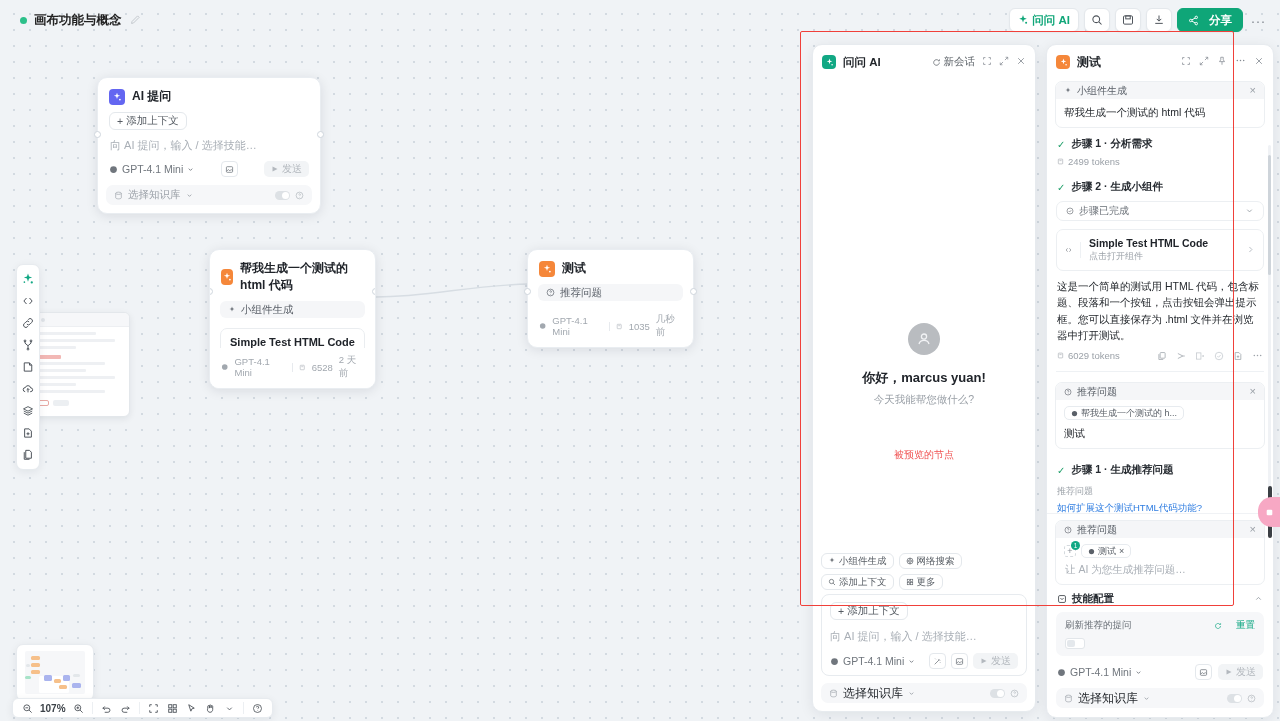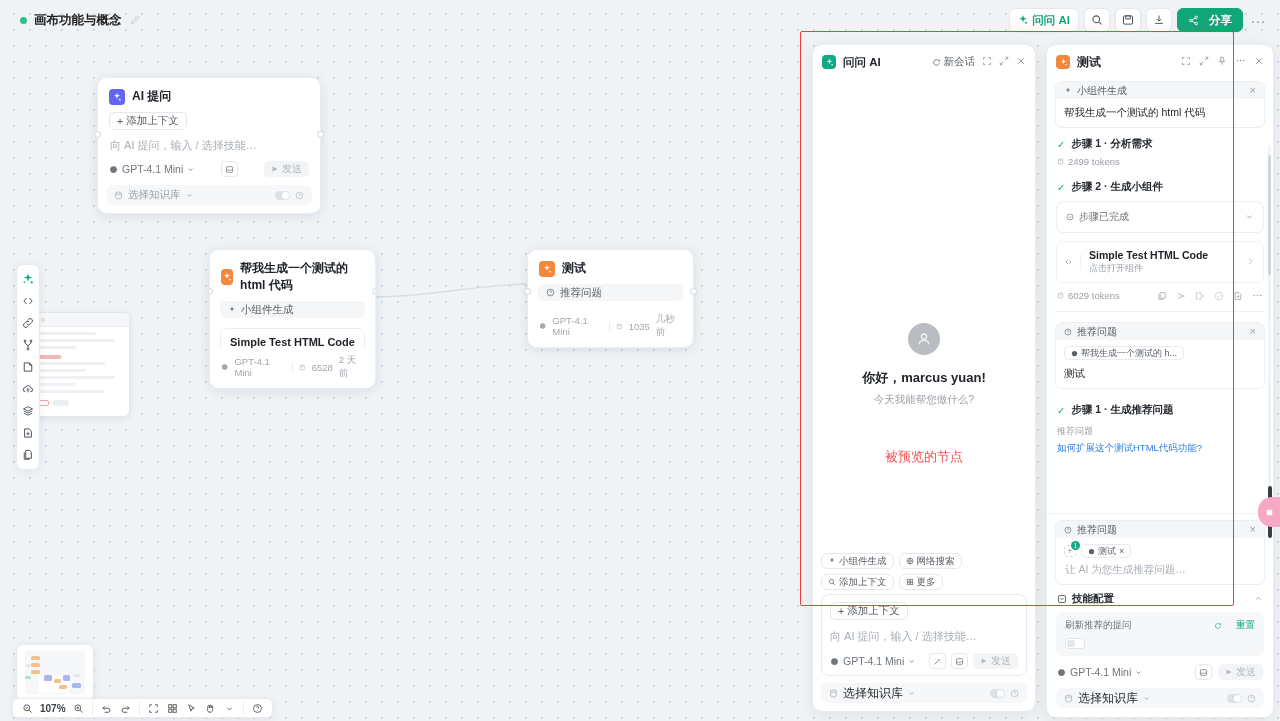--- a/index.html
+++ b/index.html
@@ -139,21 +139,21 @@
   .cp-head{display:flex;align-items:center;gap:7px;height:26px;padding:0 9px;margin-top:4px;}
   .cp-logo{width:14px;height:14px;border-radius:4px;background:#12a884;display:flex;align-items:center;justify-content:center;}
   .cp-title{font-size:11.5px;font-weight:700;}
   .cp-actions{margin-left:auto;display:flex;align-items:center;gap:7px;color:#848a91;}
   .cp-newchat{display:flex;align-items:center;gap:3px;font-size:10.5px;color:#5c6268;cursor:pointer;}
   .cp-body{flex:1;position:relative;overflow:hidden;}
   .cp-greet{position:absolute;left:0;right:0;top:248px;text-align:center;}
   .avatar{width:32px;height:32px;border-radius:50%;background:#b9bcc0;margin:0 auto 14px;display:flex;align-items:center;justify-content:center;}
   .greet-1{font-size:13px;font-weight:700;color:#20242a;}
   .greet-2{font-size:10.5px;color:#9aa0a7;margin-top:6px;}
-  .prev-node{position:absolute;left:0;right:0;top:373px;text-align:center;font-size:13px;color:#f05252;}
+  .prev-node{position:absolute;left:0;right:0;top:373px;text-align:center;font-size:10px;color:#f05252;}
   .cp-tools{display:flex;gap:5px;padding:6px 8px 4px;flex-wrap:wrap;}
   .tool-chip{display:flex;align-items:center;gap:3px;border:1px solid #e4e8ec;border-radius:6px;height:16px;padding:0 6px;font-size:9.5px;color:#555b62;background:#fff;cursor:pointer;}
   .cp-input{margin:0 8px;border:1px solid #e7ebef;border-radius:8px;padding:7px 8px 6px;}
   .cp-kb{margin:7px 8px 8px;background:#f6f7f9;border-radius:7px;height:20px;display:flex;align-items:center;gap:5px;padding:0 8px;}
 
   
   #right-panel{
     position:absolute; left:1046px; top:44px; width:228px; height:674px;
     background:#fff;border:1px solid #e7ebef;border-radius:10px;
     box-shadow:0 3px 14px rgba(16,24,40,.08); z-index:32; display:flex;flex-direction:column; overflow:hidden;
@@ -163,21 +163,21 @@
   .rp-title{font-size:12px;font-weight:700;}
   .rp-actions{margin-left:auto;display:flex;align-items:center;gap:8px;color:#848a91;}
   .rp-scroll{flex:1;overflow:hidden;position:relative;padding:0 0 2px;}
   .blk{margin:6px 8px 0;border:1px solid #eceff2;border-radius:7px;overflow:hidden;}
   .blk-head{background:#f5f6f8;height:17px;display:flex;align-items:center;gap:5px;padding:0 8px;font-size:10px;color:#5a6068;}
   .blk-head .x{margin-left:auto;color:#9aa0a7;cursor:pointer;font-size:11px;line-height:1;}
   .blk-body{padding:7px 8px;font-size:10.5px;color:#24282d;}
   .step-row{display:flex;align-items:center;gap:6px;padding:9px 10px 0;font-size:10.5px;font-weight:700;color:#262b31;}
   .check{color:#22a06b;font-size:10px;}
   .tok{display:flex;align-items:center;gap:4px;padding:5px 10px 0;font-size:9.5px;color:#9ba1a8;}
-  .collapse-box{margin:7px 9px 0;border:1px solid #eceff2;border-radius:7px;height:32px;display:flex;align-items:center;gap:5px;padding:0 9px;font-size:10px;color:#6a7077;}
+  .collapse-box{margin:7px 9px 0;border:1px solid #eceff2;border-radius:7px;height:20px;display:flex;align-items:center;gap:5px;padding:0 9px;font-size:10px;color:#6a7077;}
   .collapse-box .cv{margin-left:auto;color:#9aa0a7;}
   .widget-card{margin:8px 9px 0;border:1px solid #eceff2;border-radius:7px;padding:7px 8px;display:flex;align-items:center;gap:8px;}
   .wc-ic{width:16px;height:16px;display:flex;align-items:center;justify-content:center;color:#6a7077;border-right:1px solid #eef1f4;padding-right:8px;}
   .wc-t{font-size:10.5px;font-weight:700;color:#20242a;}
   .wc-s{font-size:9px;color:#9ba1a8;margin-top:1px;}
   .wc-ch{margin-left:auto;color:#b0b6bc;}
   .para{margin:7px 10px 0;font-size:10.5px;line-height:1.55;color:#24282d;}
   .actions{display:flex;align-items:center;gap:0;padding:7px 10px 0;}
   .actions .tk{display:flex;align-items:center;gap:4px;font-size:9.5px;color:#9ba1a8;}
   .actions .ab{margin-left:9px;color:#9ba1a8;cursor:pointer;display:flex;align-items:center;}
@@ -779,20 +779,21 @@
         <span class="wc-t" style="display:block">Simple Test HTML Code</span>
         <span class="wc-s" style="display:block">点击打开组件</span>
       </span>
       <span class="wc-ch">
         <svg width="9" height="9" viewBox="0 0 16 16" fill="none" stroke="#b0b6bc" stroke-width="1.6">
             <path d="M6 3.5L10.5 8 6 12.5"></path>
           </svg>
       </span>
     </div>
 
+    <div class="para">这是一个简单的测试用 HTML 代码，包含标题、段落和一个按钮，点击按钮会弹出提示框。您可以直接保存为 .html 文件并在浏览器中打开测试。</div>
 
     <div class="actions">
       <span class="tk">
         <svg width="7" height="7" viewBox="0 0 16 16" fill="none" stroke="#9ba1a8" stroke-width="1.3">
             <rect x="3" y="2.5" width="10" height="11" rx="1.5"></rect>
             <path d="M5.5 6h5"></path>
           </svg>
         <span>6029 tokens</span>
       </span>
       <span class="ab sp">

